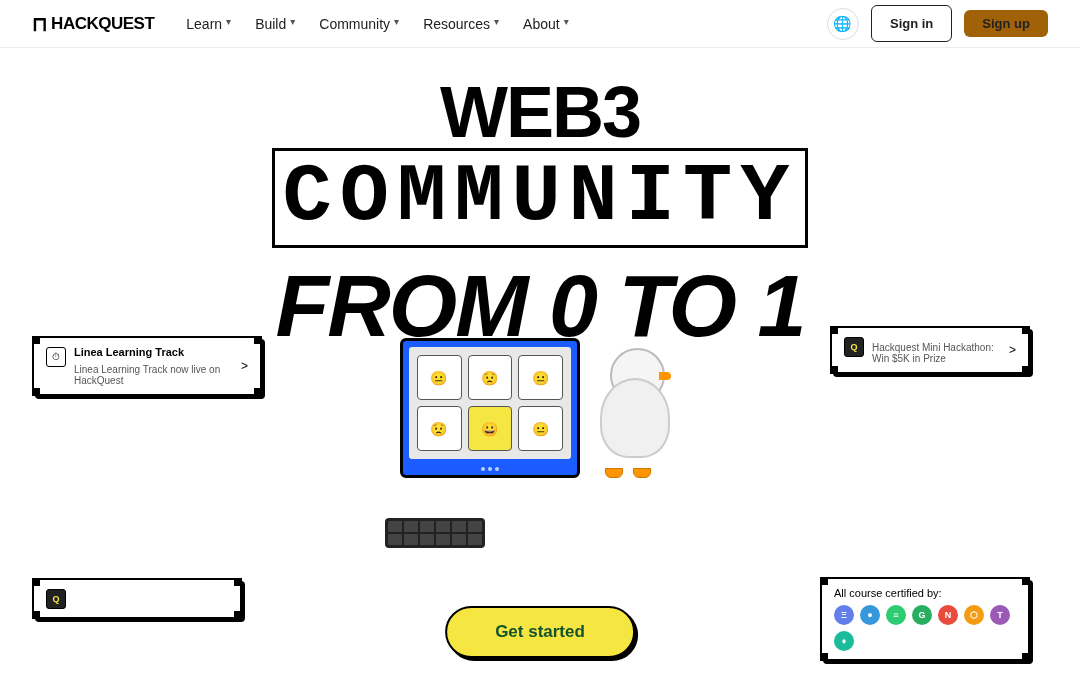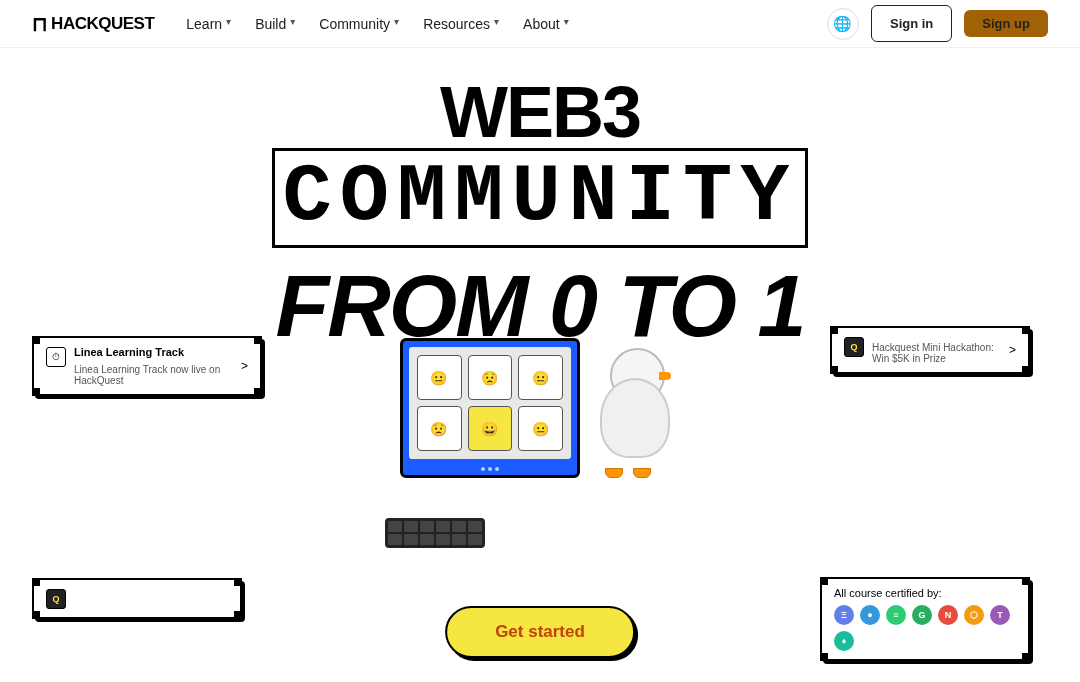--- a/index.html
+++ b/index.html
@@ -358,21 +358,21 @@
       transform: translateX(-50%);
     }
     .cta-btn {
       padding: 14px 48px;
       background: #f5e642;
       border: 2px solid #000;
       border-radius: 30px;
       font-size: 17px;
       font-weight: 700;
       cursor: pointer;
-      color: #c2410c;
+      color: #14532d;
       box-shadow: 3px 3px 0 #000;
     }
   </style>
 </head>
 <body>
 
 <nav>
   <div class="nav-logo">
     <span class="logo-icon">⊓</span>
     <span>HACKQUEST</span>

